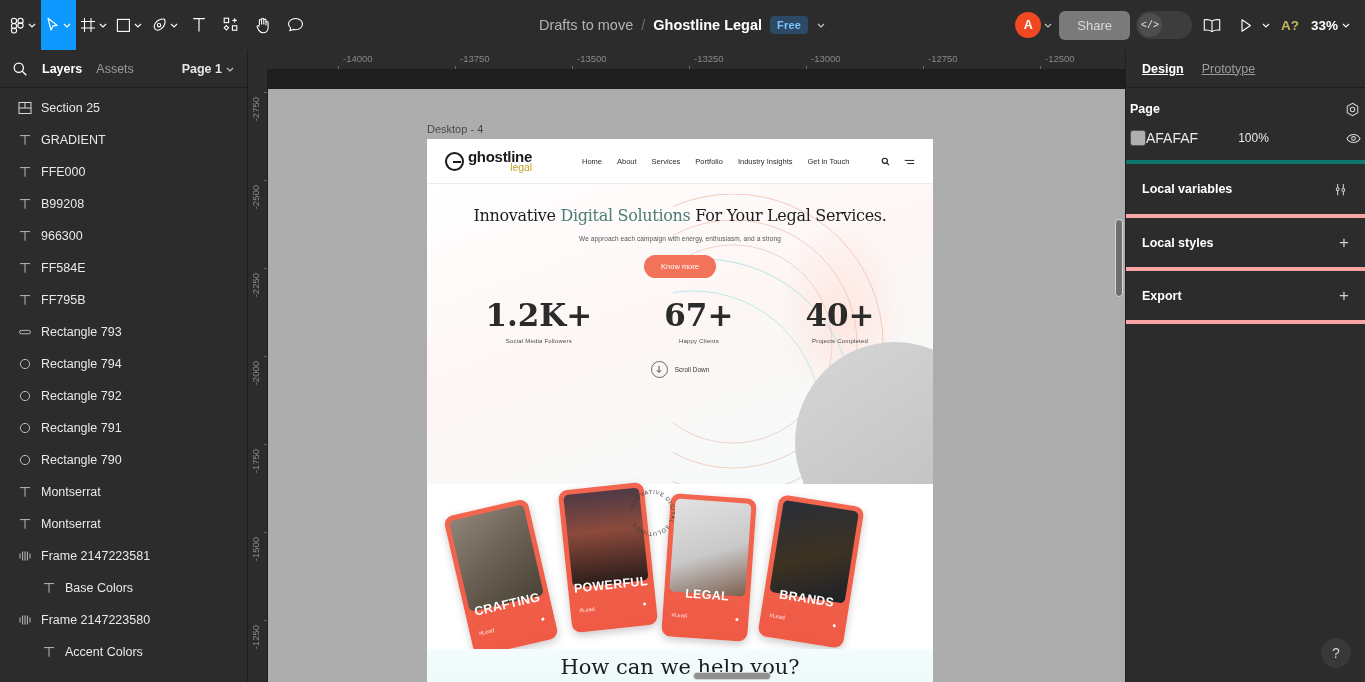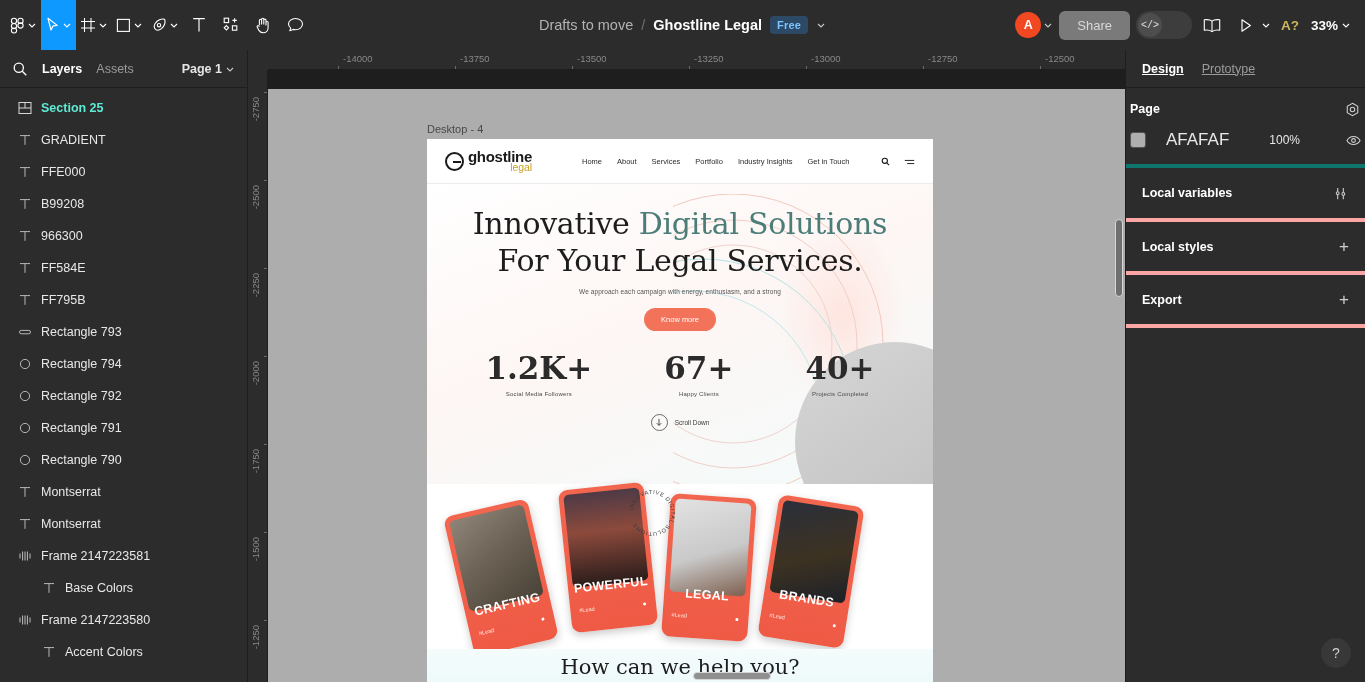--- a/index.html
+++ b/index.html
@@ -94,21 +94,21 @@
     margin-left:auto; display:flex; align-items:center; gap:3px;
     font-size:12.5px; color:#e5e5e5; font-weight:600; cursor:pointer;
   }
   .layers {
     flex:1; overflow:hidden; padding-top:4px;
   }
   .layer {
     height:32px; display:flex; align-items:center; gap:9px;
     padding-left:18px; cursor:pointer; color:#e8e8e8;
   }
-  .layer.section { font-weight:700; color:#5eead4; padding-left:18px; }
+  .layer.section { font-weight:400; color:#e5e5e5; padding-left:18px; }
   .layer.indent { padding-left:42px; }
   .ly-ic { width:14px; height:14px; flex:0 0 14px; display:flex; align-items:center; justify-content:center; color:#b8b8b8; }
   .ly-label { font-size:12.5px; white-space:nowrap; overflow:hidden; text-overflow:ellipsis; }
   .layer.section .ly-ic { color:#d8d8d8; }
 
   
   .canvas-area { flex:1; position:relative; background:#1e1e1e; min-width:0; overflow:hidden; }
   .ruler-h {
     position:absolute; top:0; left:20px; right:0; height:20px;
     background:#2c2c2c; border-bottom:1px solid #1e1e1e; overflow:hidden;
@@ -175,21 +175,21 @@
       radial-gradient(closest-side at 95% 72%, rgba(210,245,243,.85), rgba(210,245,243,0) 72%),
       linear-gradient(160deg,#ffffff 0%, #fdf6f4 45%, #f3fbfb 100%);
   }
   .arcs { position:absolute; right:-70px; top:10px; width:330px; height:330px; }
   .blob {
     position:absolute; right:-62px; top:158px; width:200px; height:200px;
     border-radius:50%; background:linear-gradient(145deg,#d6d6d6,#bdbdbd);
   }
   .hero-inner { position:relative; z-index:3; padding-top:22px; text-align:center; }
   .h1 {
-    font-family:"DejaVu Serif", serif; font-size:30px; line-height:1.22;
+    font-family:"DejaVu Serif", serif; font-size:16px; line-height:1.22;
     color:#1d1d1d; letter-spacing:-.3px; font-weight:400; padding:0 34px;
   }
   .h1 em { font-style:normal; color:#4c7d78; }
   .sub { font-size:6.5px; color:#555; margin-top:9px; letter-spacing:.1px; }
   .cta {
     margin:13px auto 0; display:block; background:#f3735a; color:#ffffff;
     border:none; border-radius:14px; font-size:7.5px; padding:7px 17px;
     cursor:pointer; font-family:inherit;
   }
   .stats { display:flex; justify-content:center; gap:72px; margin-top:22px; position:relative; z-index:3; }
@@ -257,21 +257,21 @@
     gap:18px; padding:0 16px; border-bottom:1px solid #1e1e1e;
   }
   .rp-tab { font-size:12.5px; color:#9b9b9b; cursor:pointer;text-decoration:underline; }
   .rp-tab.active { color:#ffffff; font-weight:700; }
   .rp-sec { border-bottom:4px solid #0f766e; padding:12px 4px 14px; }
   .rp-row { display:flex; align-items:center; }
   .rp-title { font-size:12.5px; font-weight:700; color:#ffffff; }
   .rp-act { margin-left:auto; width:18px; height:18px; display:flex; align-items:center; justify-content:center; cursor:pointer; color:#cfcfcf; }
   .fill-row { display:flex; align-items:center; margin-top:12px; gap:0; }
   .swatch { width:16px; height:16px; border-radius:3px; background:#afafaf; border:1px solid #555; cursor:pointer; }
-  .hexval { font-size:17px; color:#e8e8e8; margin-left:20px; cursor:pointer; }
+  .hexval { font-size:14px; color:#e8e8e8; margin-left:0; cursor:pointer; }
   .opval { font-size:12px; color:#e8e8e8; margin-left:40px; cursor:pointer; }
   .rp-eye { margin-left:auto; cursor:pointer; color:#cfcfcf; display:flex; }
   .rp-sec-flat { border-bottom:4px solid #fca5a5; padding:16px; display:flex; align-items:center; }
   .rp-sec-flat .rp-title { font-weight:700; }
   .plus { margin-left:auto; cursor:pointer; color:#cfcfcf; font-size:17px; line-height:1; }
 
   .help-btn {
     position:absolute; right:14px; bottom:14px; width:30px; height:30px;
     border-radius:50%; background:#383838; color:#d0d0d0;
     display:flex; align-items:center; justify-content:center;

